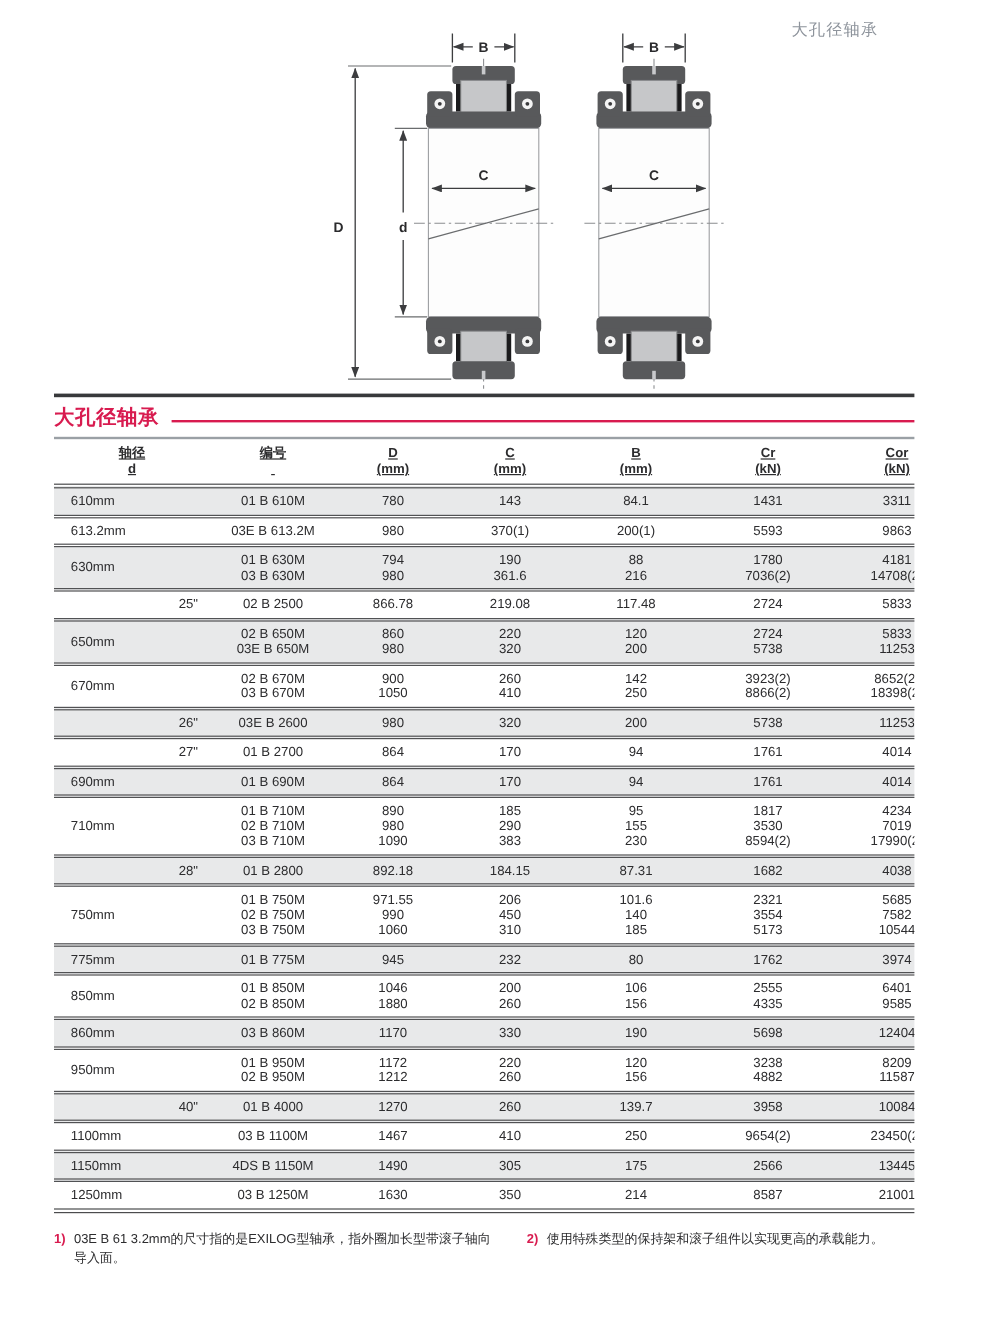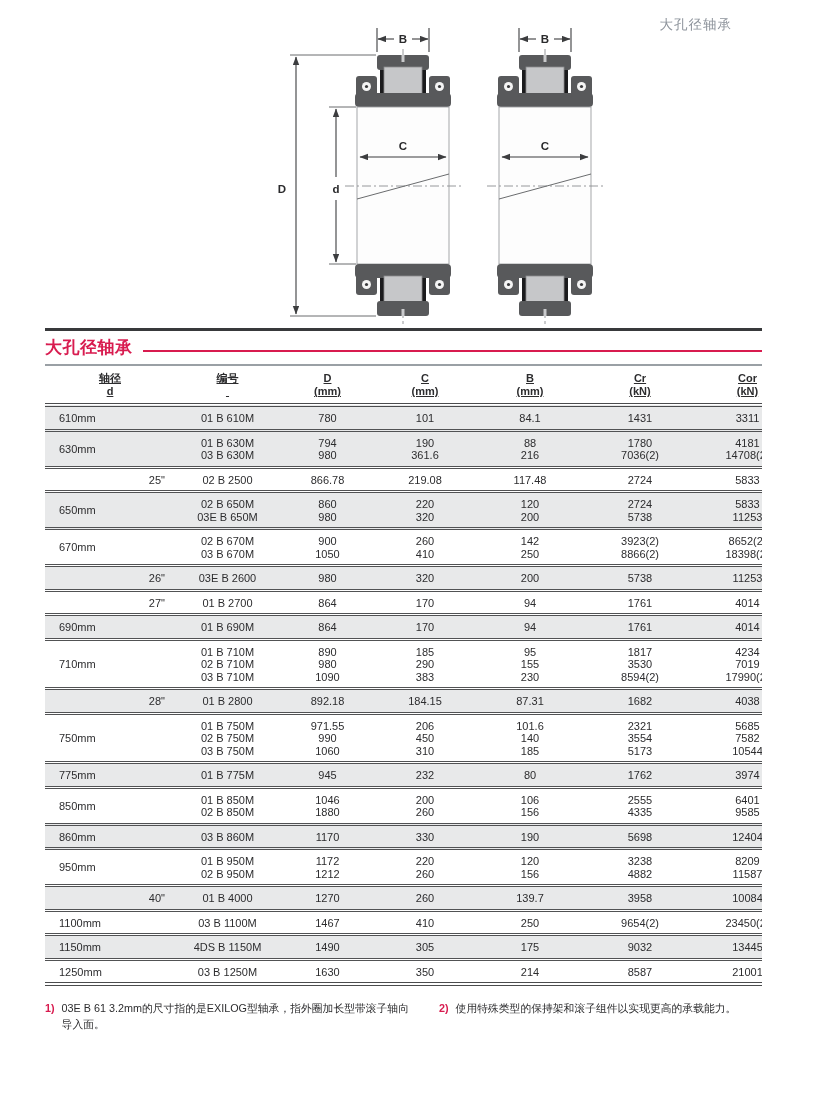--- a/index.html
+++ b/index.html
@@ -221,30 +221,53 @@
             <td class="c-d">
               <div>610mm</div>
             </td>
             <td class="c-des">
               <div>01 B 610M</div>
             </td>
             <td class="c-num">
               <div>780</div>
             </td>
             <td class="c-num">
-              <div>101</div>
+              <div>143</div>
             </td>
             <td class="c-num">
               <div>84.1</div>
             </td>
             <td class="c-num">
               <div>1431</div>
             </td>
             <td class="c-num">
               <div>3311</div>
+            </td>
+          </tr>
+          <tr class="body-row">
+            <td class="c-d">
+              <div>613.2mm</div>
+            </td>
+            <td class="c-des">
+              <div>03E B 613.2M</div>
+            </td>
+            <td class="c-num">
+              <div>980</div>
+            </td>
+            <td class="c-num">
+              <div>370(1)</div>
+            </td>
+            <td class="c-num">
+              <div>200(1)</div>
+            </td>
+            <td class="c-num">
+              <div>5593</div>
+            </td>
+            <td class="c-num">
+              <div>9863</div>
             </td>
           </tr>
           <tr class="body-row shade">
             <td class="c-d">
               <div>630mm</div>
             </td>
             <td class="c-des">
               <div>01 B 630M</div>
               <div>03 B 630M</div>
             </td>
@@ -672,21 +695,21 @@
             <td class="c-num">
               <div>1490</div>
             </td>
             <td class="c-num">
               <div>305</div>
             </td>
             <td class="c-num">
               <div>175</div>
             </td>
             <td class="c-num">
-              <div>9032</div>
+              <div>2566</div>
             </td>
             <td class="c-num">
               <div>13445</div>
             </td>
           </tr>
           <tr class="body-row">
             <td class="c-d">
               <div>1250mm</div>
             </td>
             <td class="c-des">

